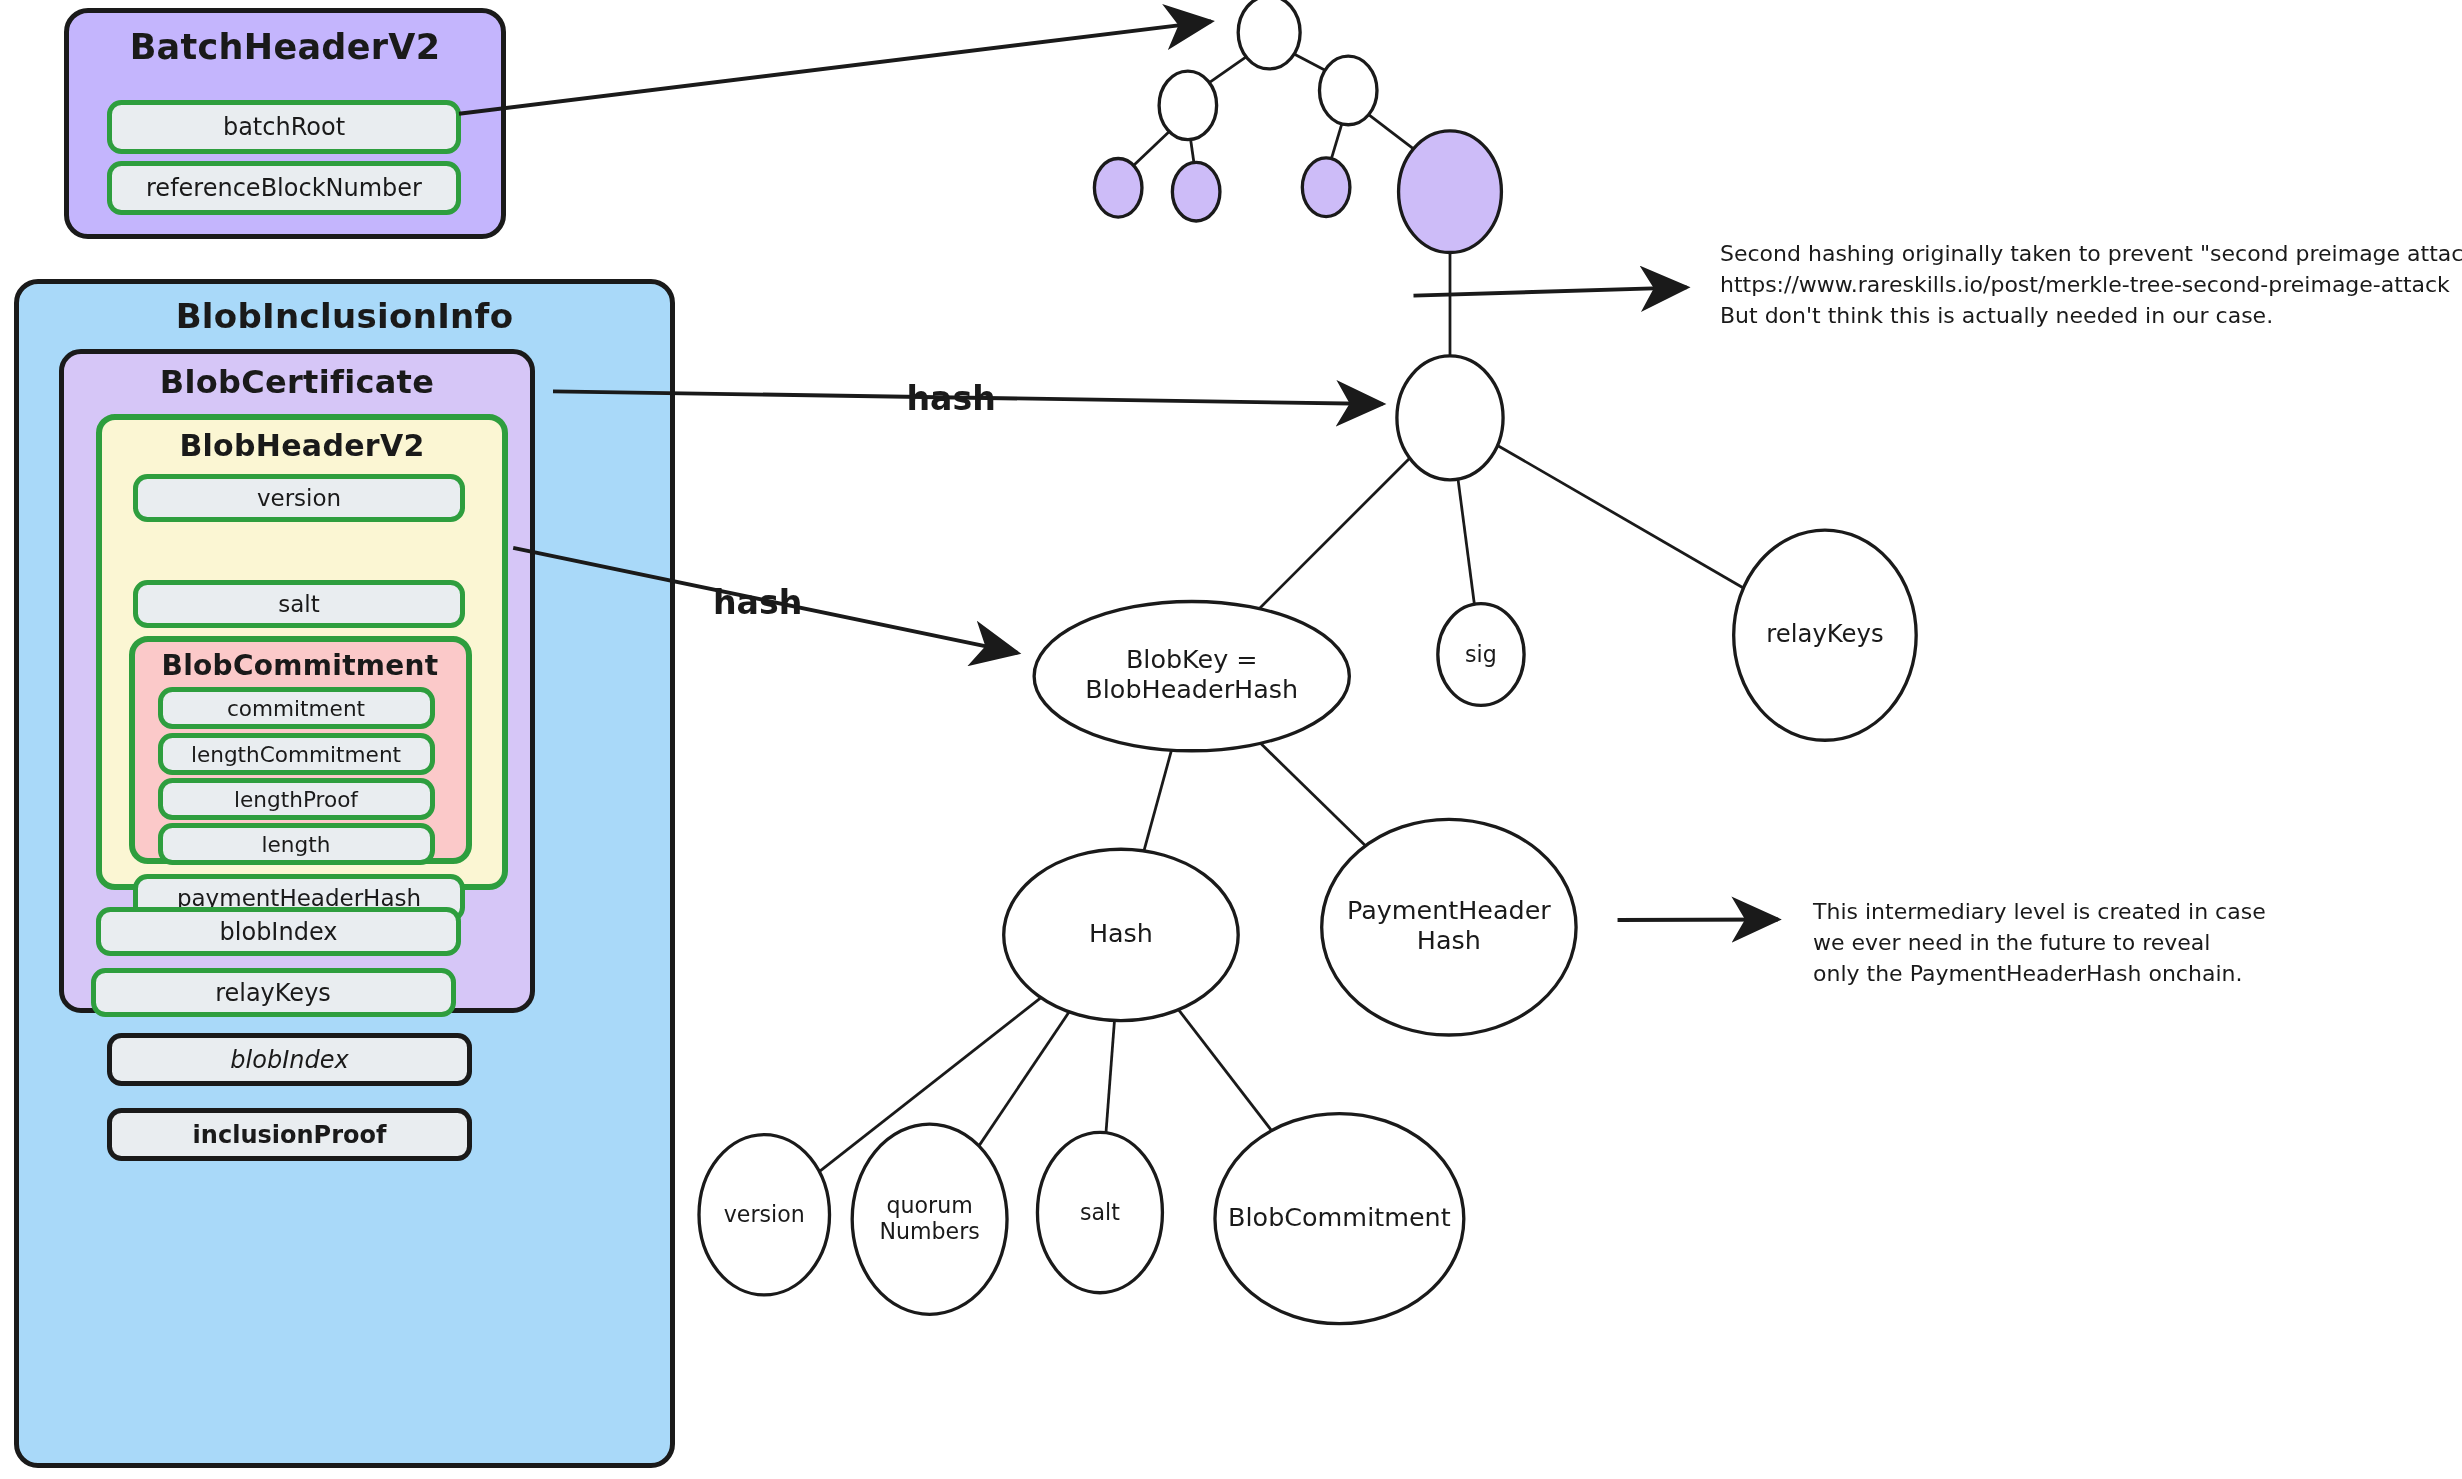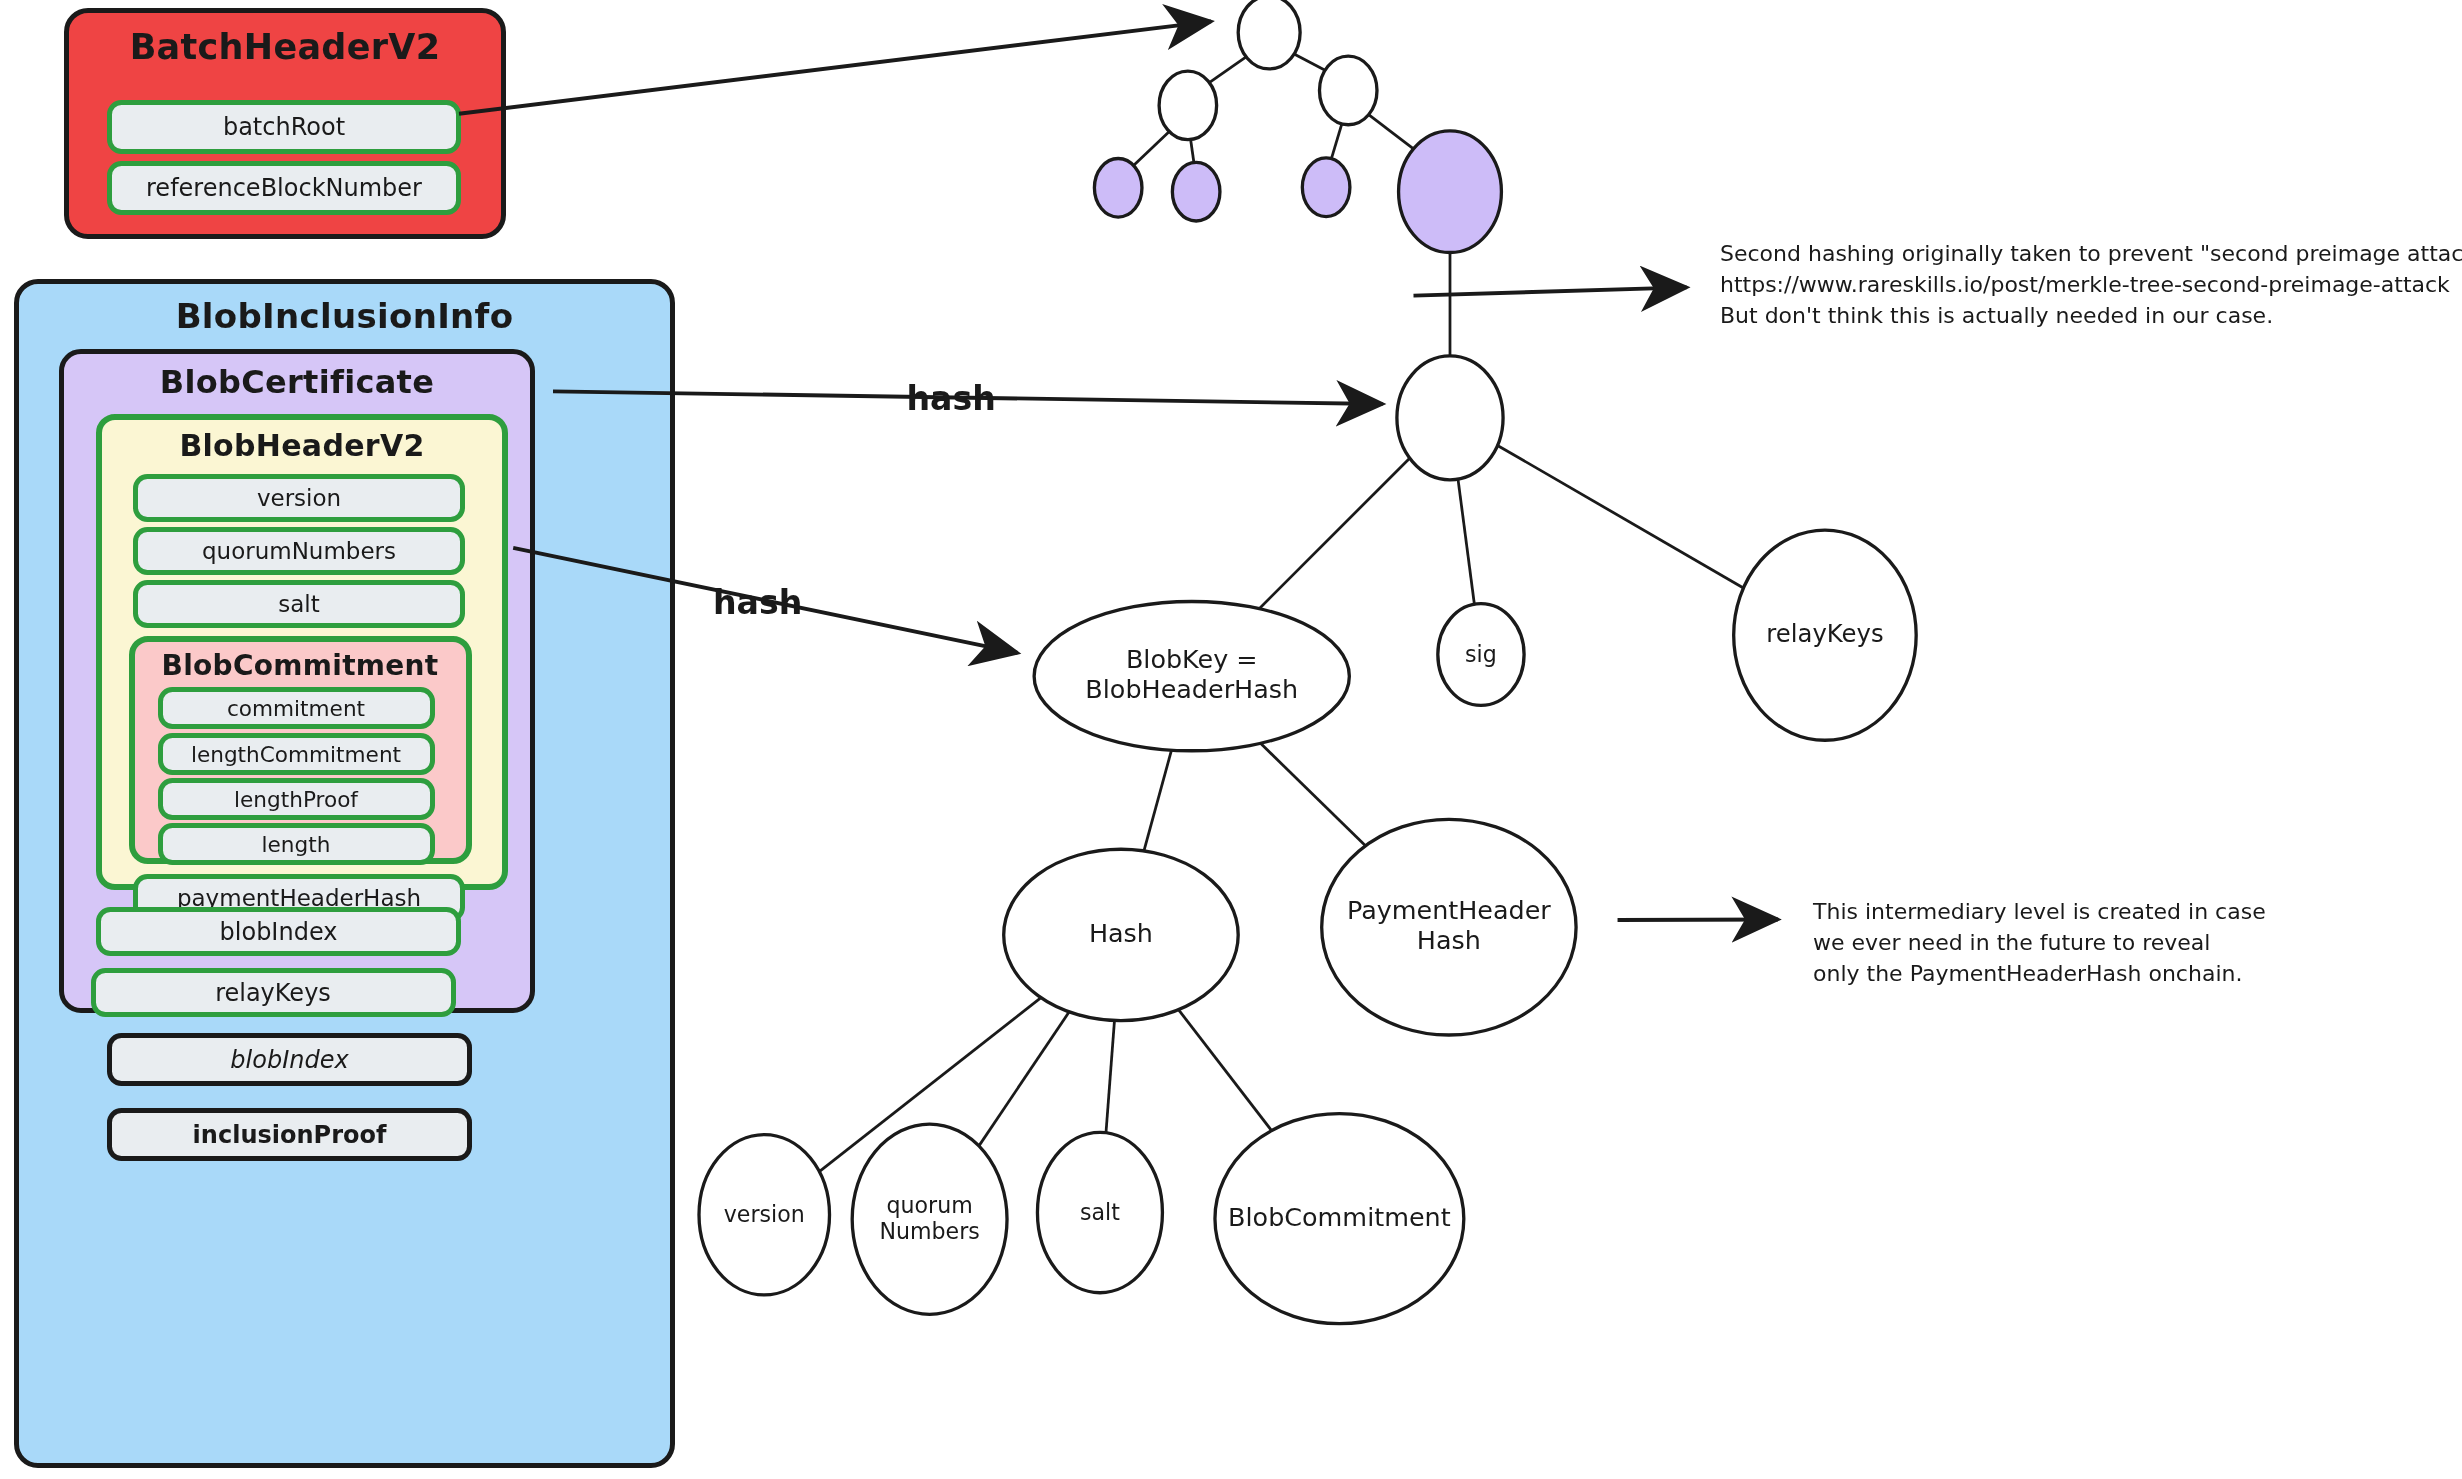--- a/index.html
+++ b/index.html
@@ -105,44 +105,41 @@
     color: #1a1a1a;
     white-space: pre;
     line-height: 1.42;
   }
 </style>
 </head>
 <body>
 
 <div id="stage">
 
-  <div class="box" style="left:64px; top:7.7px; width:442px; height:231px; background:#ef4444;">
+  <div class="box" style="left:64px; top:7.7px; width:442px; height:231px; background:#c4b5fd;">
     <div class="box-title" style="top:14.4px; font-size:35px;">BatchHeaderV2</div>
     <div class="field" style="left:38px; top:87px; width:354px; height:54px; font-size:24px;">
       <span>batchRoot</span>
     </div>
     <div class="field" style="left:38px; top:148px; width:354px; height:54px; font-size:24px;">
       <span>referenceBlockNumber</span>
     </div>
   </div>
 
   <div class="box" style="left:14px; top:279px; width:661px; height:1189px; background:#a9d9f9;">
     <div class="box-title" style="top:12px; font-size:34px;">BlobInclusionInfo</div>
 
     <div class="inner-box" style="left:40px; top:65px; width:476px; height:664px; background:#d6c6f7;">
       <div class="box-title" style="top:8.8px; font-size:32px;">BlobCertificate</div>
 
       <div class="grn-box" style="left:32px; top:60px; width:412px; height:476px; background:#fbf6d3;">
         <div class="box-title" style="top:7.7px; font-size:30px;">BlobHeaderV2</div>
 
         <div class="field" style="left:31px; top:54px; width:332px; height:48px; font-size:23px;">
           <span>version</span>
-        </div>
-        <div class="field" style="left:31px; top:107px; width:332px; height:48px; font-size:23px;">
-          <span>quorumNumbers</span>
         </div>
         <div class="field" style="left:31px; top:160px; width:332px; height:48px; font-size:23px;">
           <span>salt</span>
         </div>
 
         <div class="grn-box" style="left:26.5px; top:216px; width:343px; height:228px; background:#fbc9c9;">
           <div class="box-title" style="top:6.6px; font-size:28px;">BlobCommitment</div>
           <div class="field" style="left:23px; top:45px; width:277px; height:42px; font-size:21.6px;">
             <span>commitment</span>
           </div>

